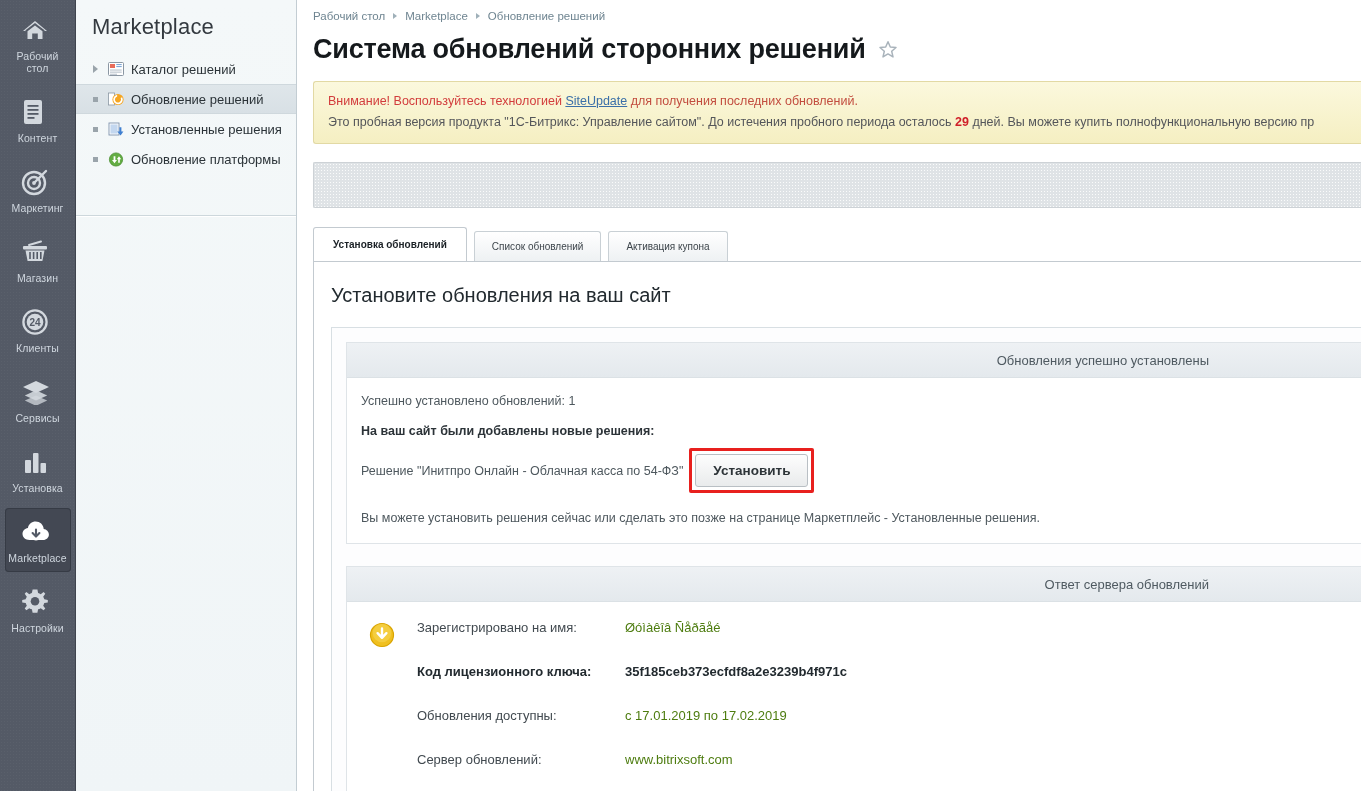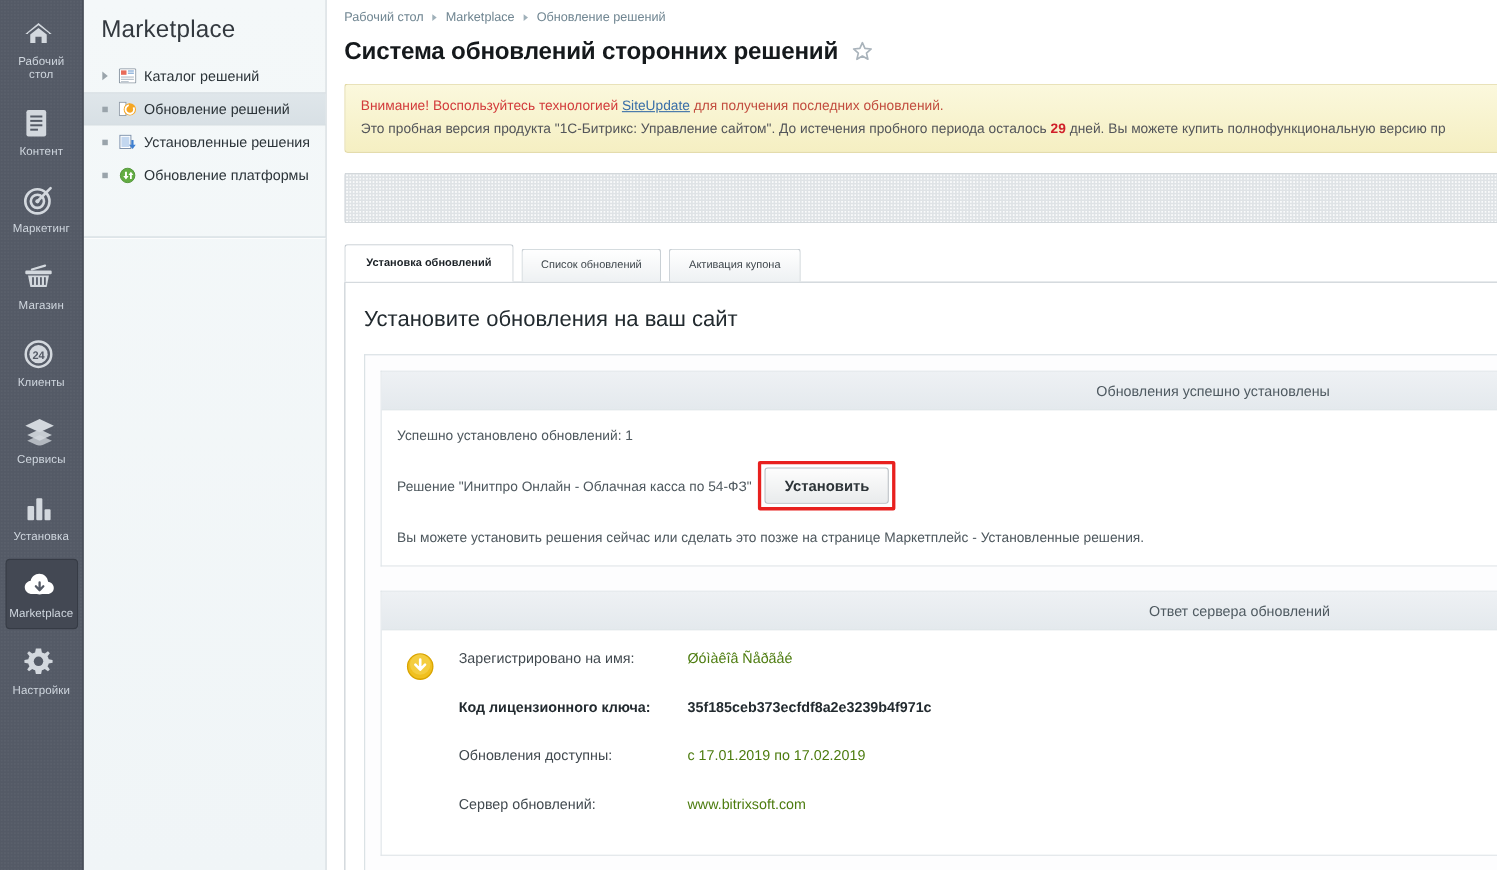--- a/index.html
+++ b/index.html
@@ -74,21 +74,21 @@
   }
   .breadcrumb {
     display: flex; align-items: center; gap: 8px;
     padding: 10px 0 0 16px; font-size: 11.5px; color: #788a94;
   }
   .bc-link { color: #6f8591; cursor: pointer; }
   .bc-sep { width:0;height:0;border-left:4px solid #9fb0b9;border-top:3.5px solid transparent;border-bottom:3.5px solid transparent; }
   .bc-current { color: #6f8591; }
 
   .page-title-row { display:flex; align-items:center; gap:12px; padding: 12px 0 0 16px; }
-  .page-title { font-size: 22px; font-weight: bold; color: #15191c; letter-spacing:-.2px; }
+  .page-title { font-size: 27px; font-weight: bold; color: #15191c; letter-spacing:-.2px; }
   .star { width:20px; height:20px; cursor:pointer; }
 
   .notice {
     margin: 16px 0 0 16px;
     background: linear-gradient(to bottom,#fbf8dd 0%, #f5efc2 100%);
     border: 1px solid #e2d9a4; border-right: none;
     border-radius: 3px 0 0 3px;
     padding: 9px 12px 10px 14px;
     font-size: 12.5px; line-height: 21px; color: #54565a;
     width: calc(100% - 16px);
@@ -406,20 +406,21 @@
       <div class="section-heading">Установите обновления на ваш сайт</div>
 
       <div class="outer-box">
 
         <div class="panel">
           <div class="panel-head">
             <span>Обновления успешно установлены</span>
           </div>
           <div class="panel-body">
             <div class="succ-line">Успешно установлено обновлений: 1</div>
+            <div class="added-title">На ваш сайт были добавлены новые решения:</div>
             <div class="solution-row">
               <span class="solution-text">Решение "Инитпро Онлайн - Облачная касса по 54-ФЗ"</span>
               <span class="install-wrap">
                 <button class="install-btn">Установить</button>
               </span>
             </div>
             <div class="later-line">Вы можете установить решения сейчас или сделать это позже на странице Маркетплейс - Установленные решения.</div>
           </div>
         </div>
 

